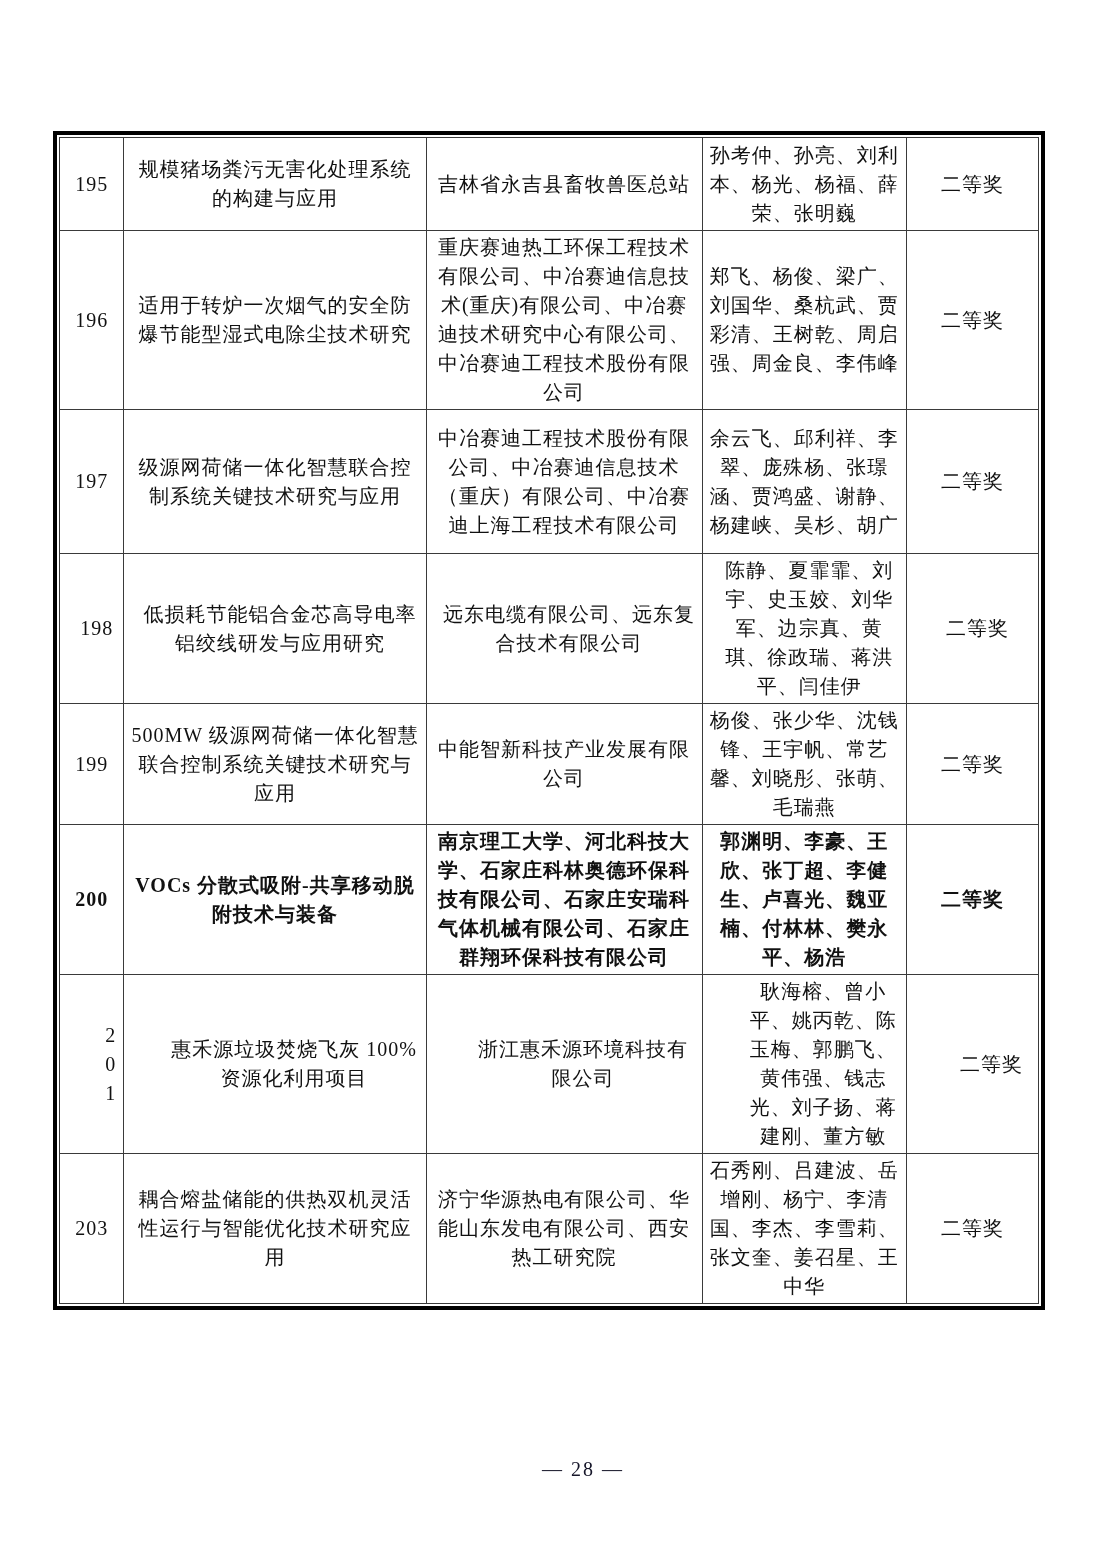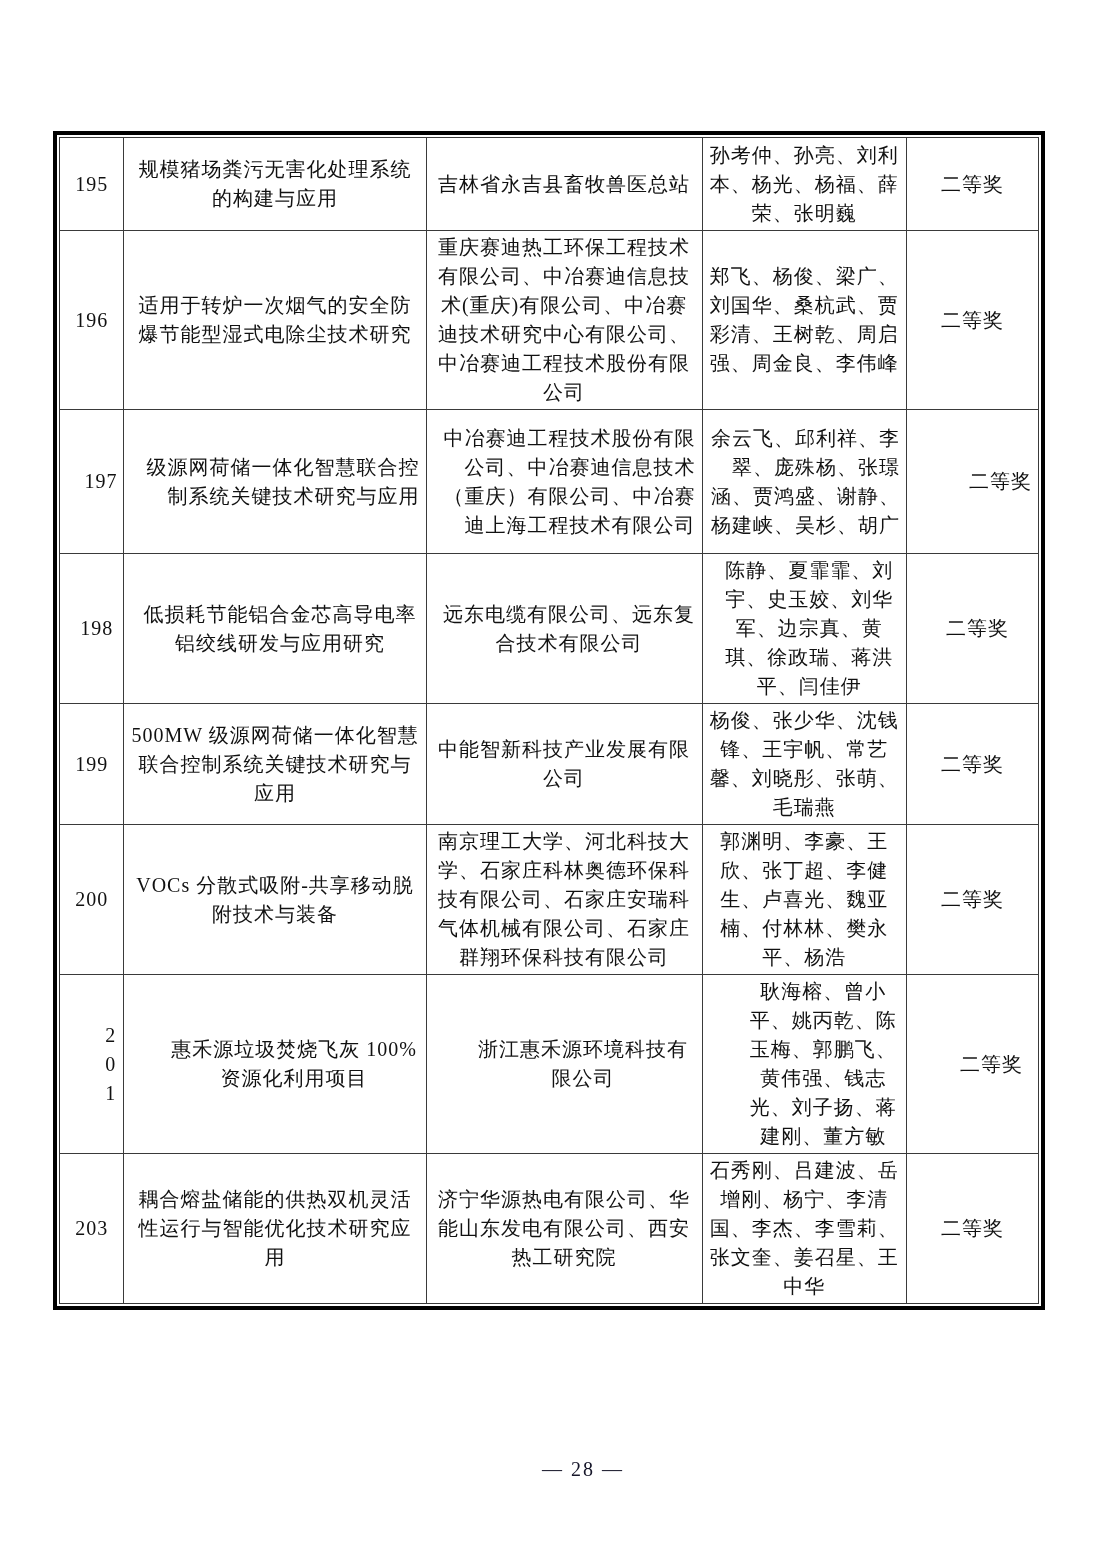--- a/index.html
+++ b/index.html
@@ -48,24 +48,24 @@
   }
   col.c-no     { width: 64px;  }
   col.c-proj   { width: 300px; }
   col.c-orgs   { width: 274px; }
   col.c-people { width: 203px; }
   col.c-award  { width: 131px; }
 
   
   tr:nth-child(1) td { height: 88px;  }
   tr:nth-child(2) td { height: 166px; }
-  tr:nth-child(3) td { height: 139px; text-align: right; }
+  tr:nth-child(3) td { height: 139px; }
   tr:nth-child(4) td { height: 139px; padding-left: 16px; }
   tr:nth-child(5) td { height: 114px; }
-  tr:nth-child(6) td { height: 144px; }
+  tr:nth-child(6) td { height: 144px; font-weight: bold; }
   tr:nth-child(7) td { height: 139px; padding-left: 44px; }
   tr:nth-child(8) td { height: 54px;  }
   tr:nth-child(9) td { height: 139px; margin-top: 48px; }
 
   td.no-cell {
     font-size: 21px;
     letter-spacing: 0;
   }
   .footer {
     position: absolute;

